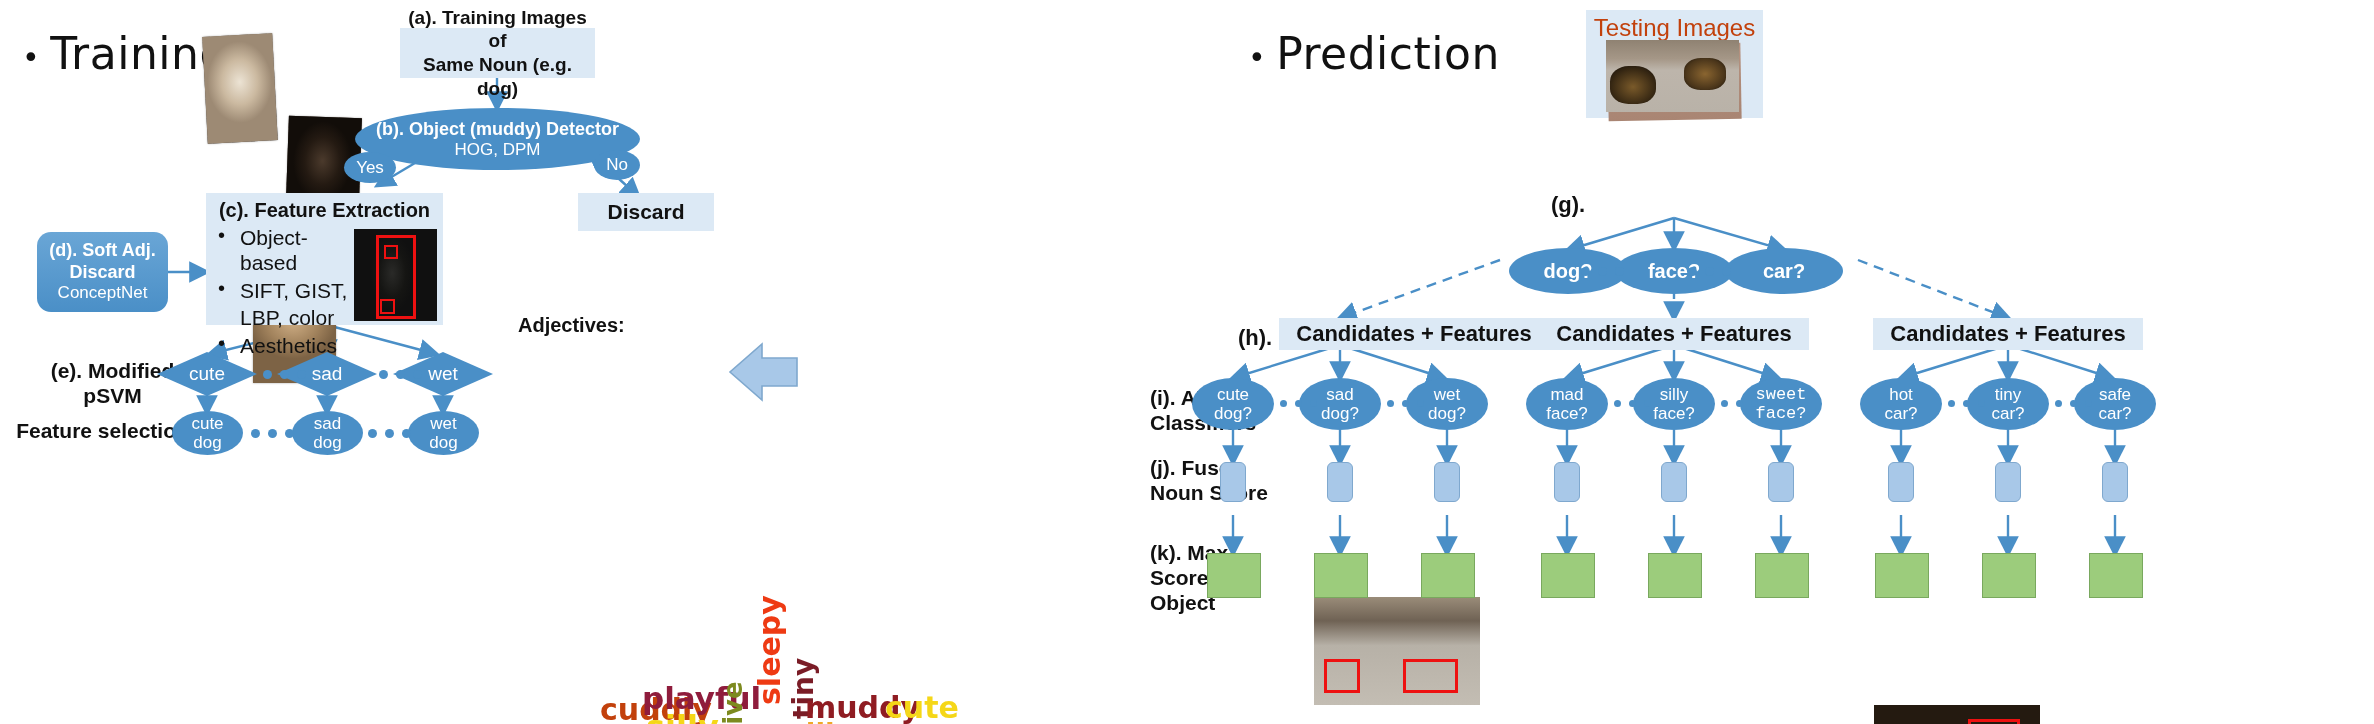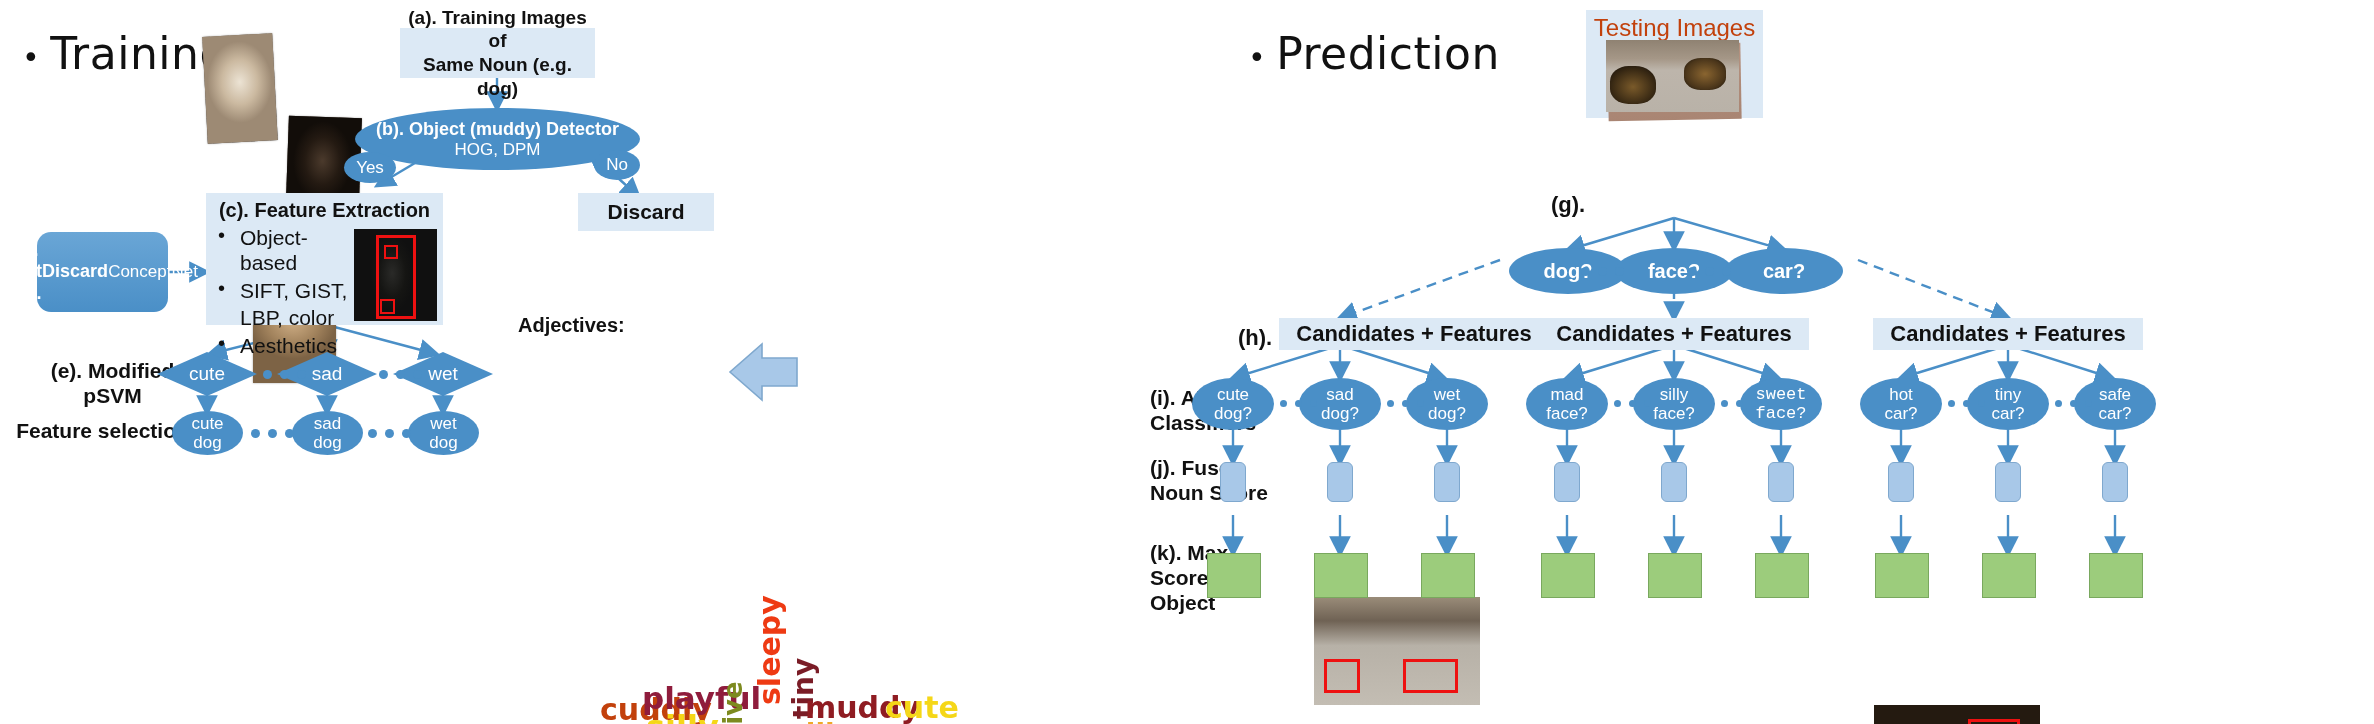--- a/index.html
+++ b/index.html
@@ -74,21 +74,21 @@
     z-index: 2;
     font-size: 19px;
   }
 
   
   .roundbox {
     background: linear-gradient(180deg,#6aa6d6 0%, #4a8fc7 100%);
     border-radius: 14px;
     color: #fff;
     display: flex;
-    flex-direction: row;
+    flex-direction: column;
     align-items: center;
     justify-content: center;
     text-align: center;
     line-height: 1.2;
   }
 
   
   .capsule {
     background: #a8c8e8;
     border: 1px solid #7fa8ce;

